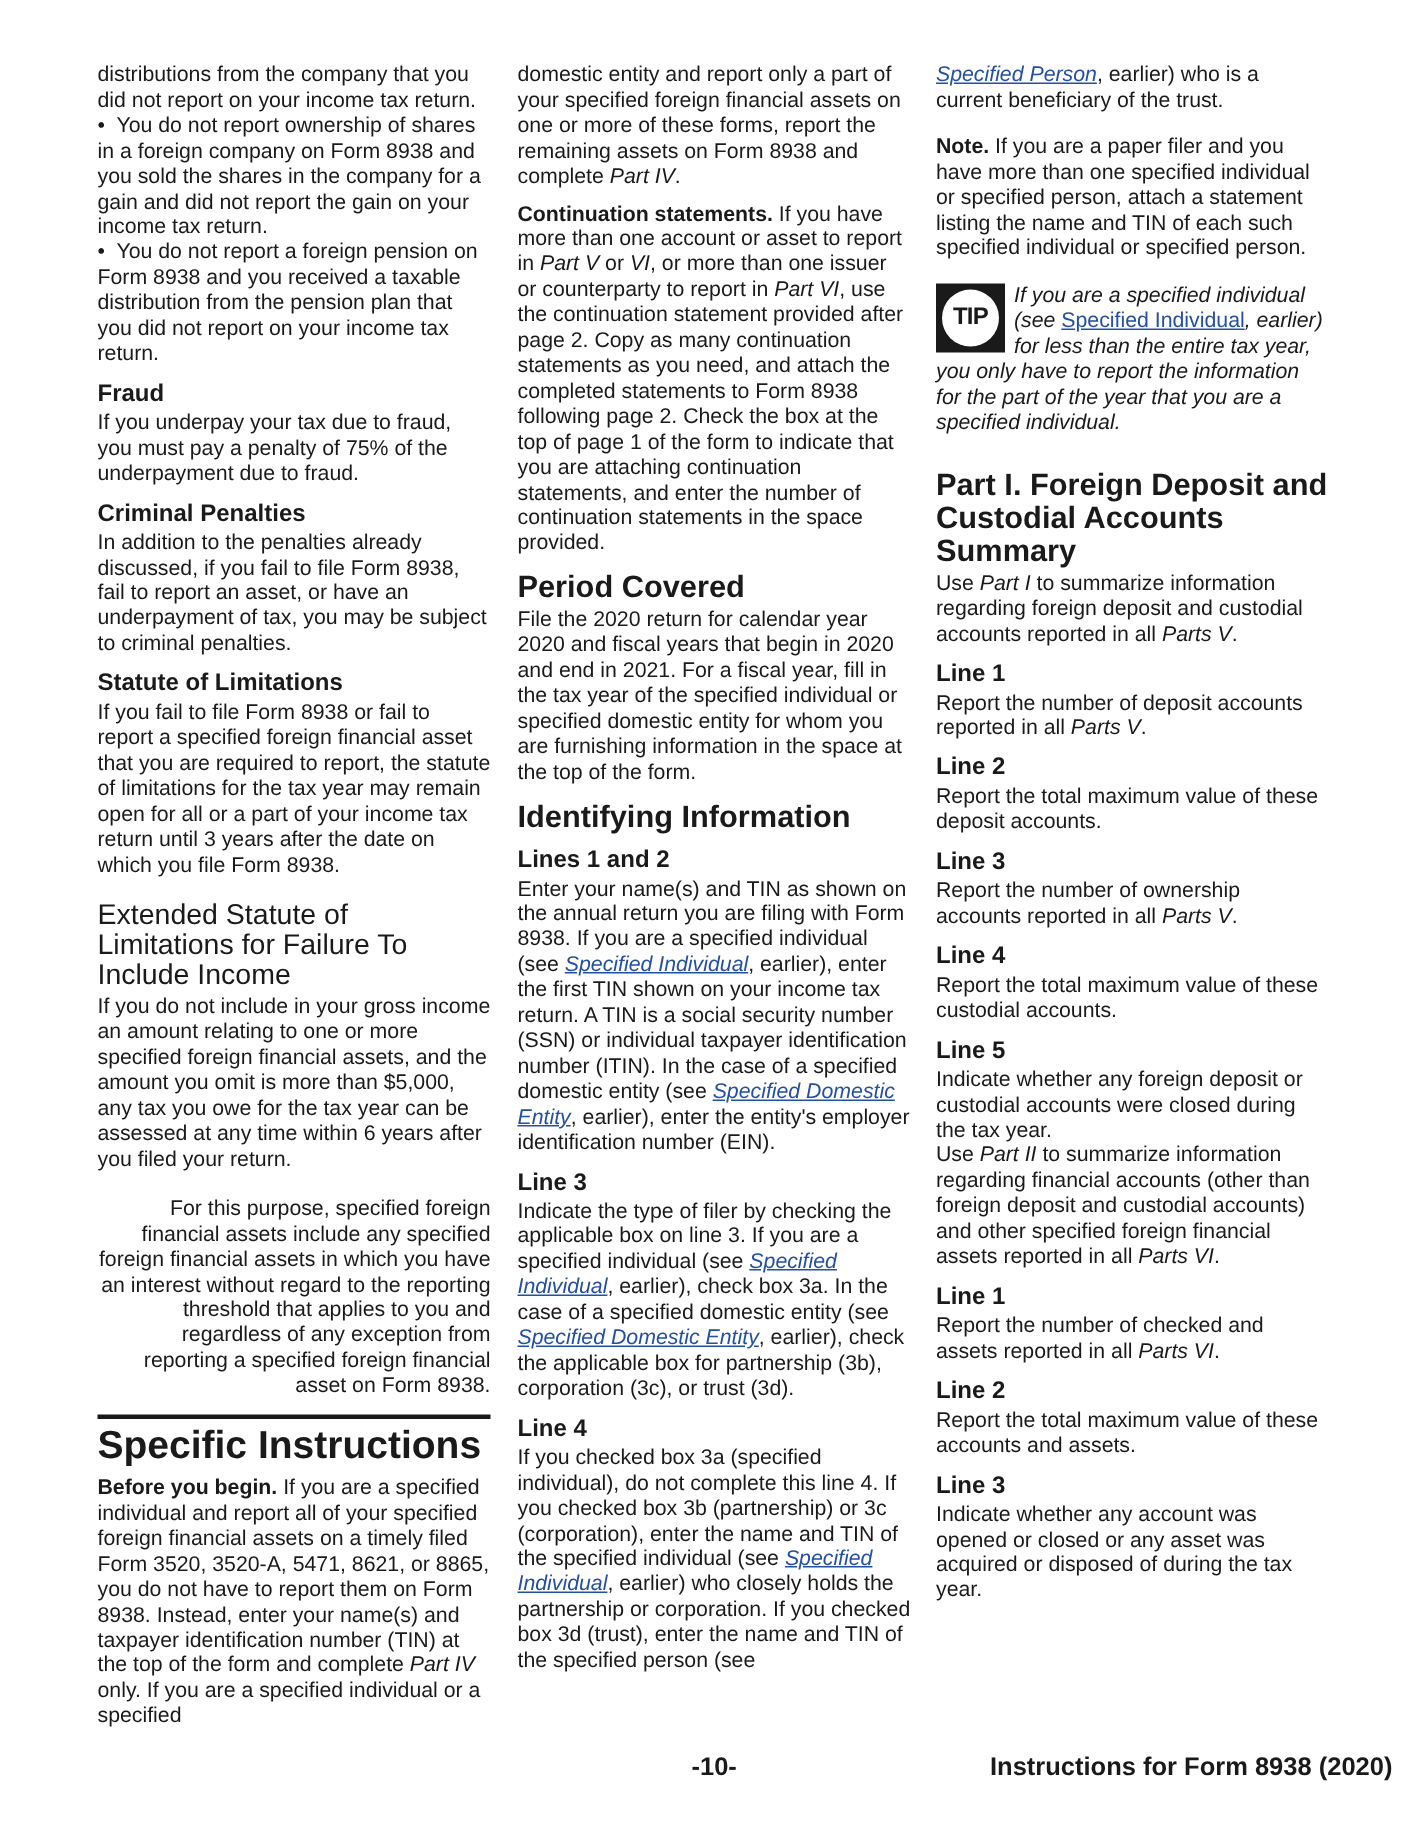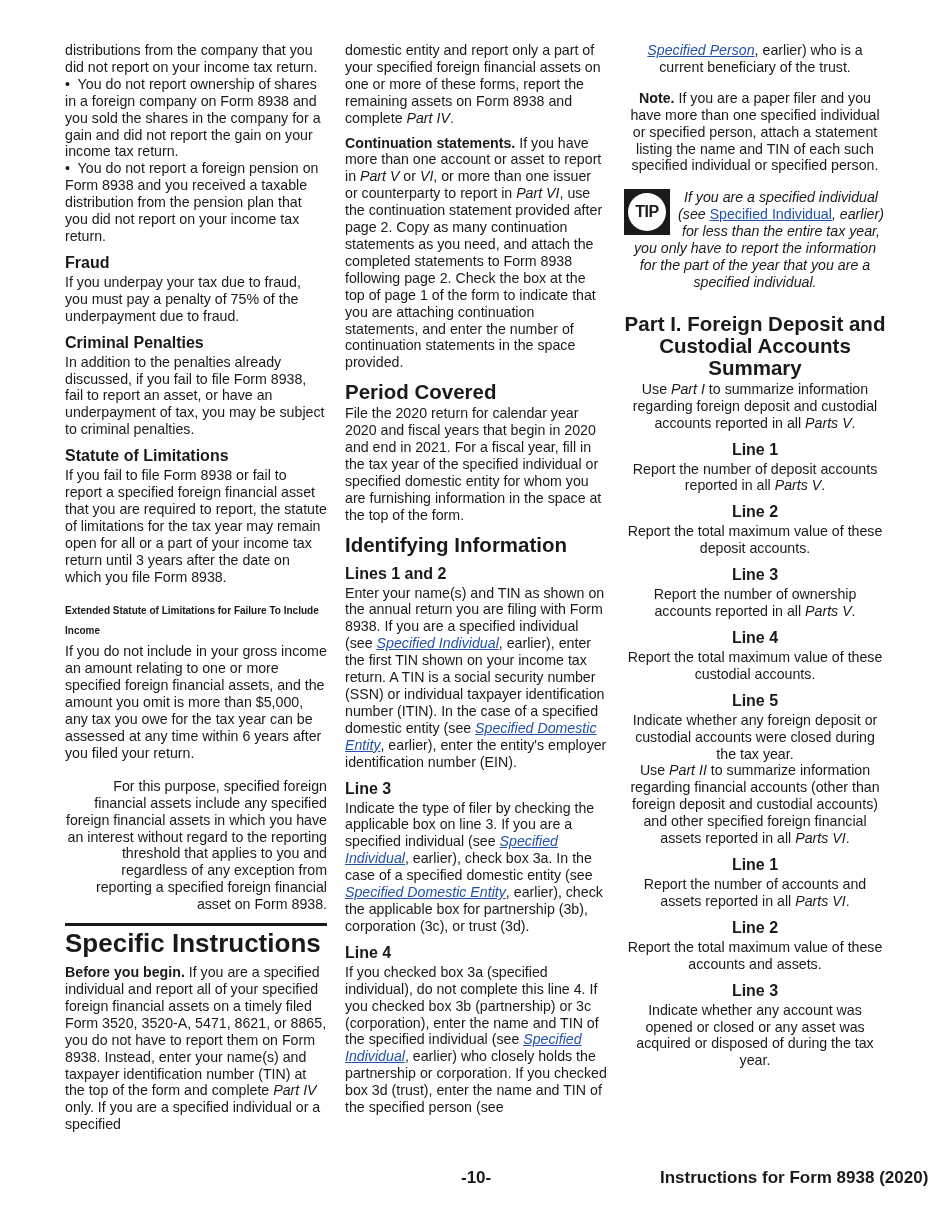--- a/index.html
+++ b/index.html
@@ -3,26 +3,26 @@
 <meta charset="utf-8">
 <style>
   html, body { margin: 0; padding: 0; background: #ffffff; }
   body {
     width: 950px; height: 1230px; position: relative; overflow: hidden;
     font-family: "Liberation Sans", sans-serif; color: #1a1a1a;
   }
   .col { position: absolute; top: 42px; width: 262px; font-size: 14.2px; line-height: 16.9px; }
   .col1 { left: 65px; }
   .col2 { left: 345px; }
-  .col3 { left: 624px; text-align: center; }
+  .col3 { left: 624px; }
   p { margin: 0; }
   .gap { margin-top: 8px; }
   h2 { font-size: 20.5px; line-height: 22px; font-weight: bold; margin: 10px 0 2px 0; }
   h3 { font-size: 16px; line-height: 19px; font-weight: bold; margin: 8px 0 2px 0; }
-  h4 { font-size: 10px; line-height: 20px; font-weight: bold; margin: 16px 0 2px 0; }
+  h4 { font-size: 19px; line-height: 20px; font-weight: normal; margin: 16px 0 2px 0; }
   h1 {
     font-size: 26px; line-height: 30px; font-weight: bold; margin: 10px 0 6px 0;
     border-top: 3px solid #1a1a1a; padding-top: 2px;
   }
   .link { color: #2250a8; text-decoration: underline; }
   .link.it { font-style: italic; }
   i { font-style: italic; }
   b { font-weight: bold; }
   .indent { text-indent: 20px; margin-top: 16px; text-align: right; }
   .tip { position: relative; font-style: italic; margin-top: 10px; }
@@ -106,21 +106,21 @@
   <h3>Line 3</h3>
   <p><span>Report the number of ownership accounts reported in all </span><i>Parts V</i><span>.</span></p>
   <h3>Line 4</h3>
   <p>Report the total maximum value of these custodial accounts.</p>
   <h3>Line 5</h3>
   <p>Indicate whether any foreign deposit or custodial accounts were closed during the tax year.</p>
 
   <p><span>Use </span><i>Part II</i><span> to summarize information regarding financial accounts (other than foreign deposit and custodial accounts) and other specified foreign financial assets reported in all </span><i>Parts VI</i><span>.</span></p>
 
   <h3>Line 1</h3>
-  <p><span>Report the number of accounts and assets reported in all </span><i>Parts VI</i><span>.</span></p>
+  <p><span>Report the number of checked and assets reported in all </span><i>Parts VI</i><span>.</span></p>
   <h3>Line 2</h3>
   <p>Report the total maximum value of these accounts and assets.</p>
   <h3>Line 3</h3>
   <p>Indicate whether any account was opened or closed or any asset was acquired or disposed of during the tax year.</p>
 </div>
 
 <div class="footer pgno">-10-</div>
 <div class="footer ftitle">Instructions for Form 8938 (2020)</div>
 
 </body></html>

